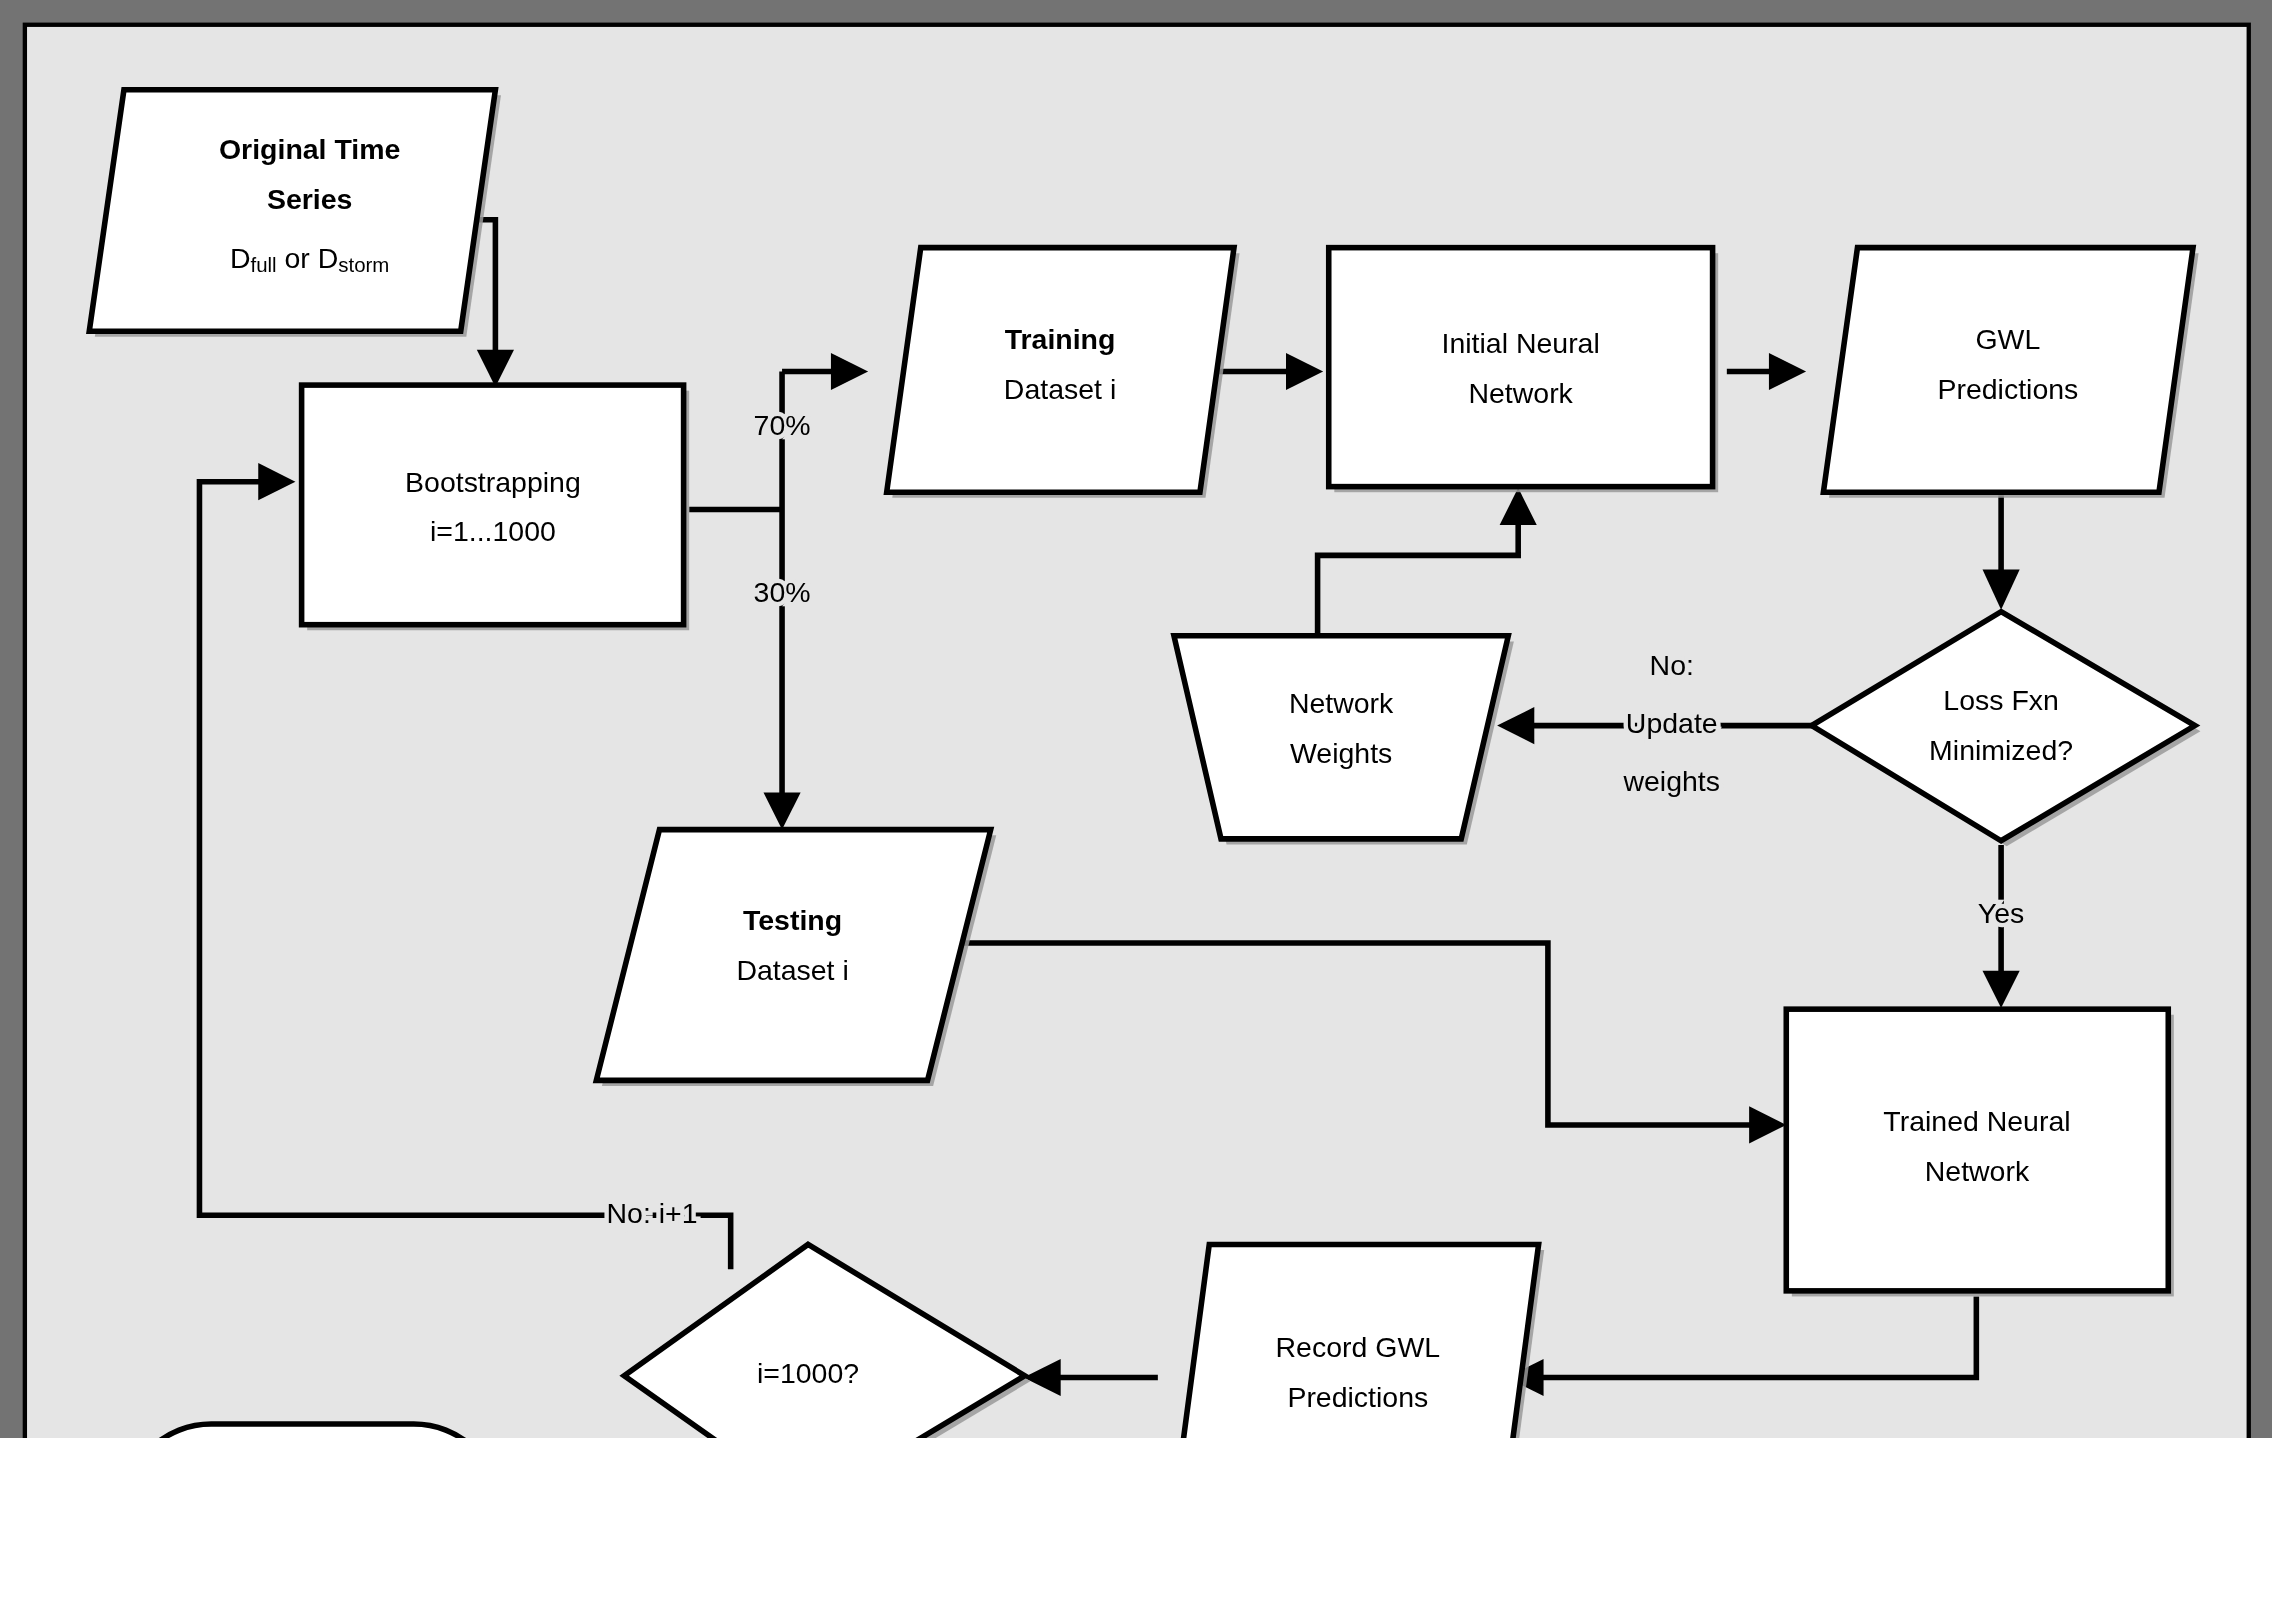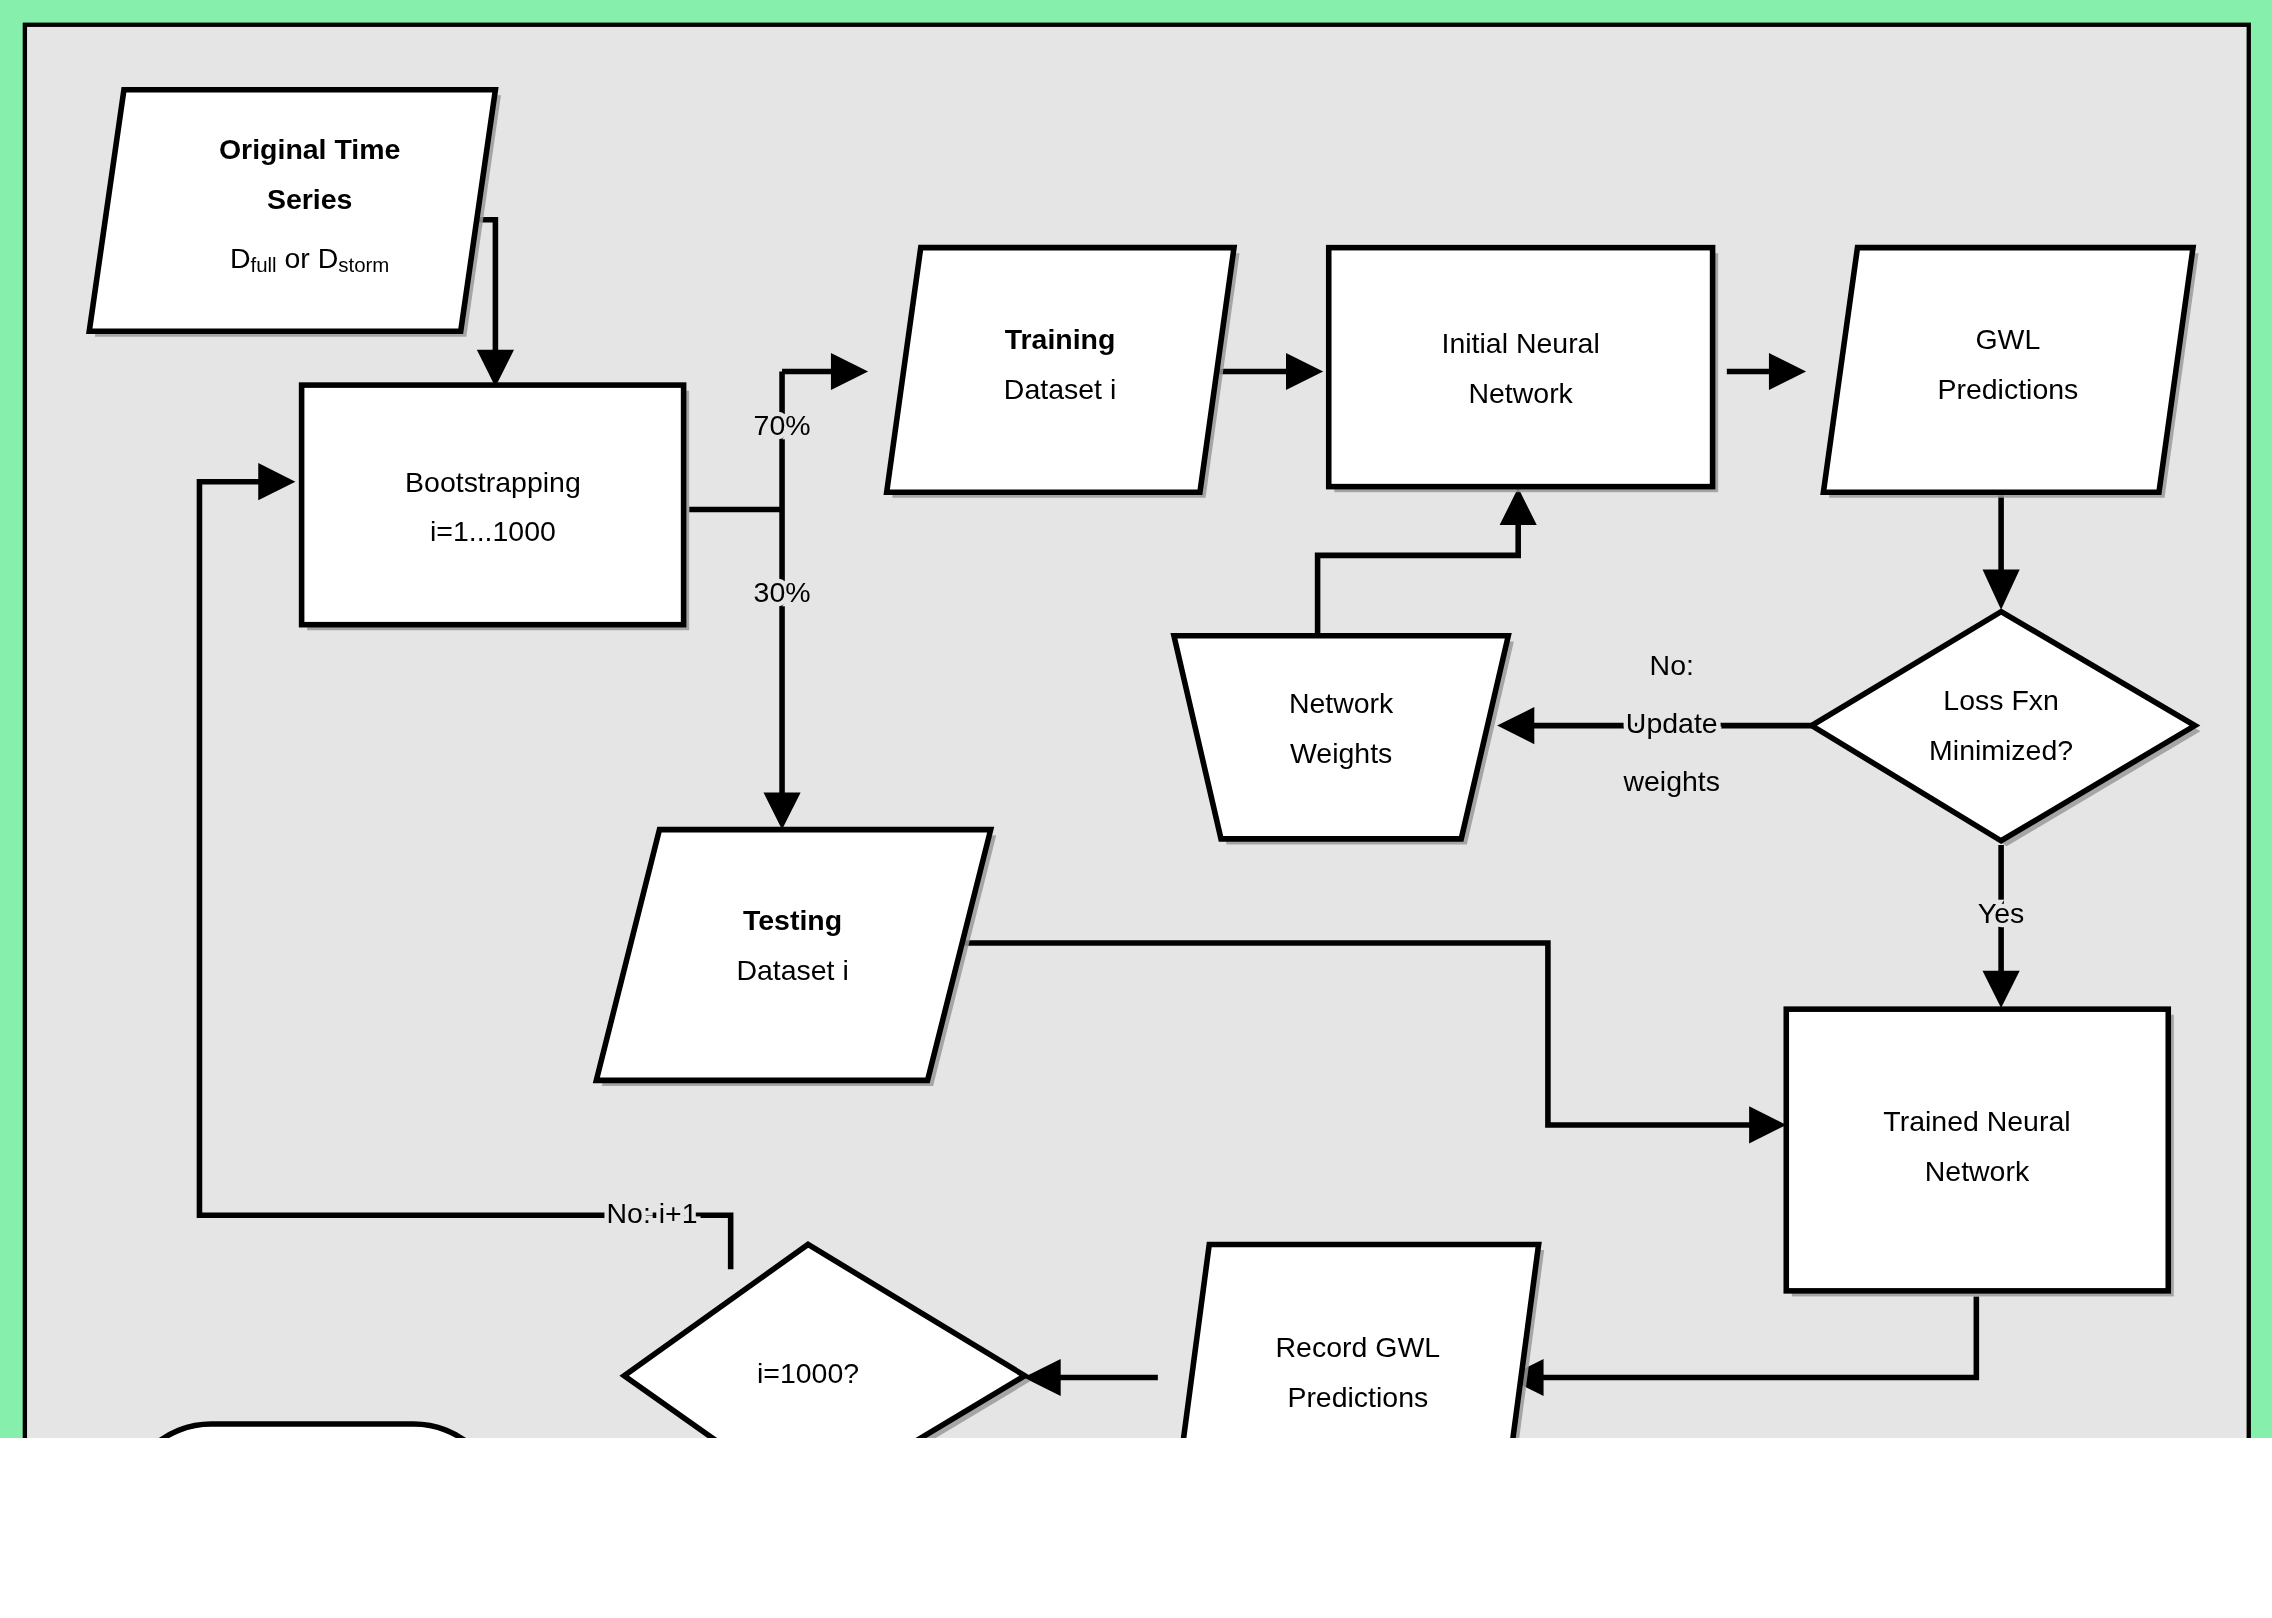--- a/index.html
+++ b/index.html
@@ -4,21 +4,21 @@
 <style>
   html, body {
     margin: 0;
     padding: 0;
     background: #ffffff;
   }
   #canvas {
     position: relative;
     width: 2273px;
     height: 1438px;
-    background: #86efac;
+    background: #737373;
     overflow: hidden;
   }
   svg#flow {
     display: block;
     width: 2273px;
     height: 1619px;
   }
   .shape-stroke { stroke: #000000; stroke-width: 9; fill: #ffffff; }
   .shape-shadow { fill: #9a9a9a; opacity: 0.85; }
   .edge {

